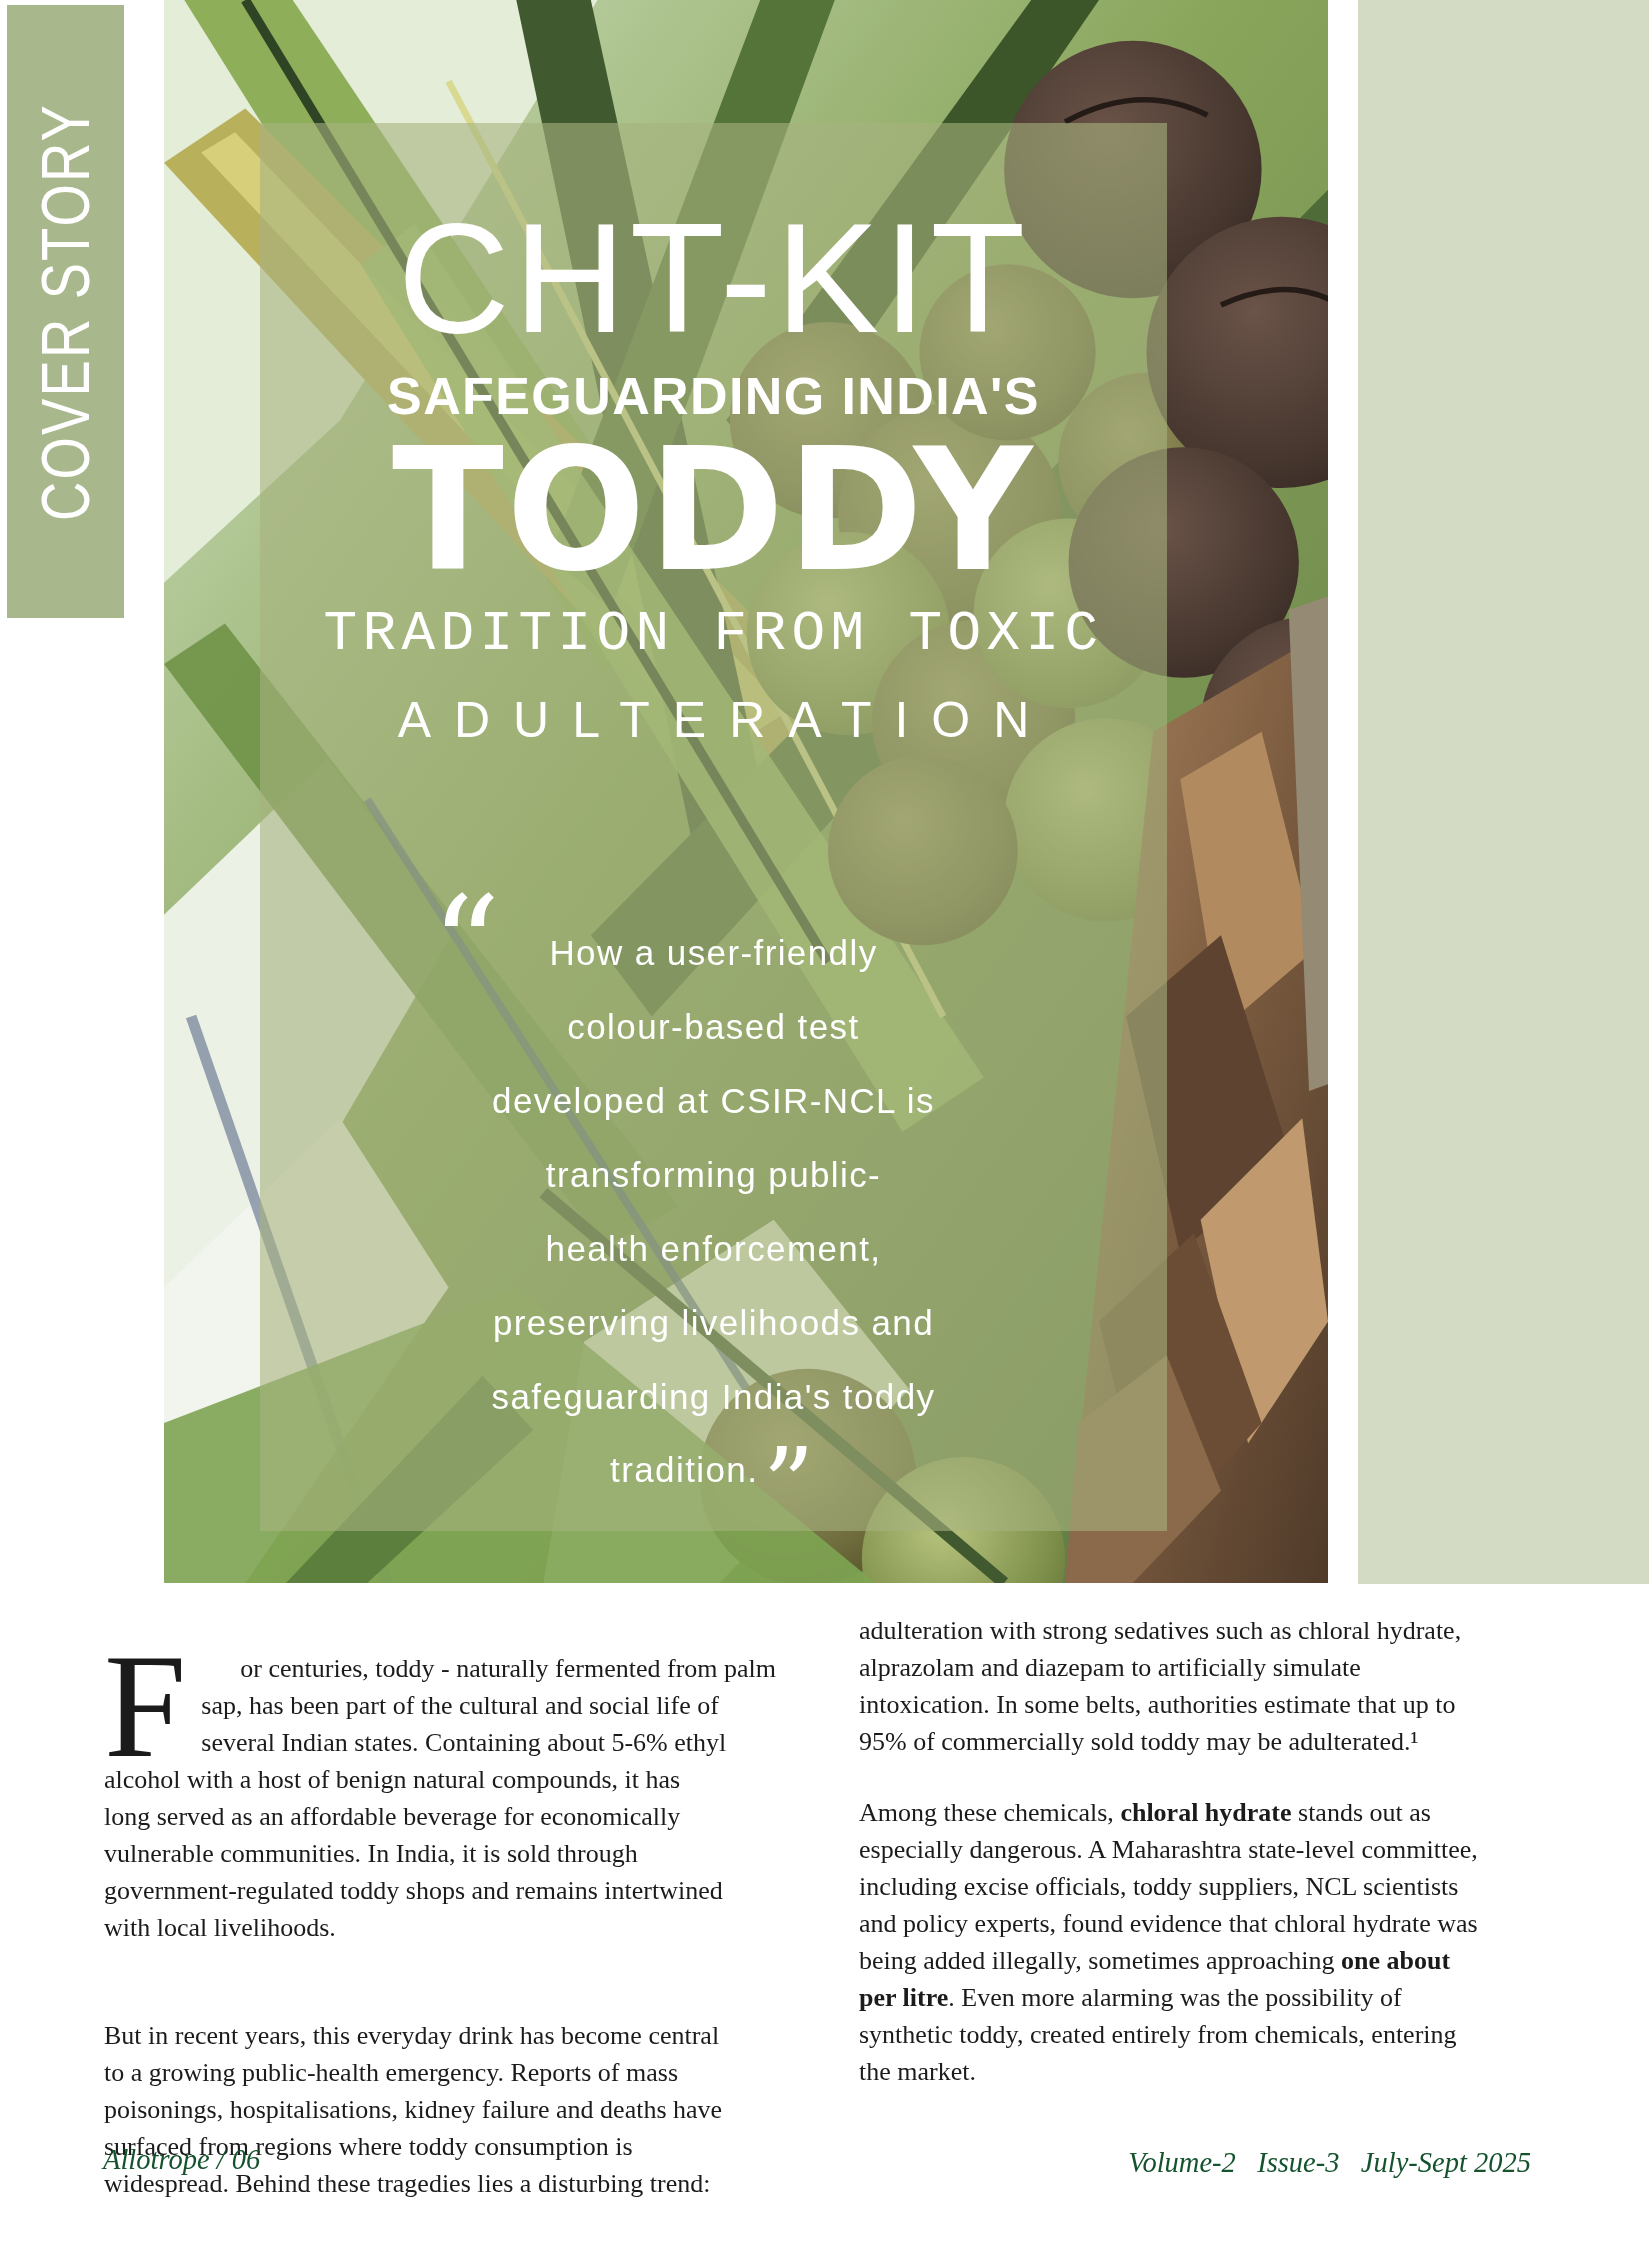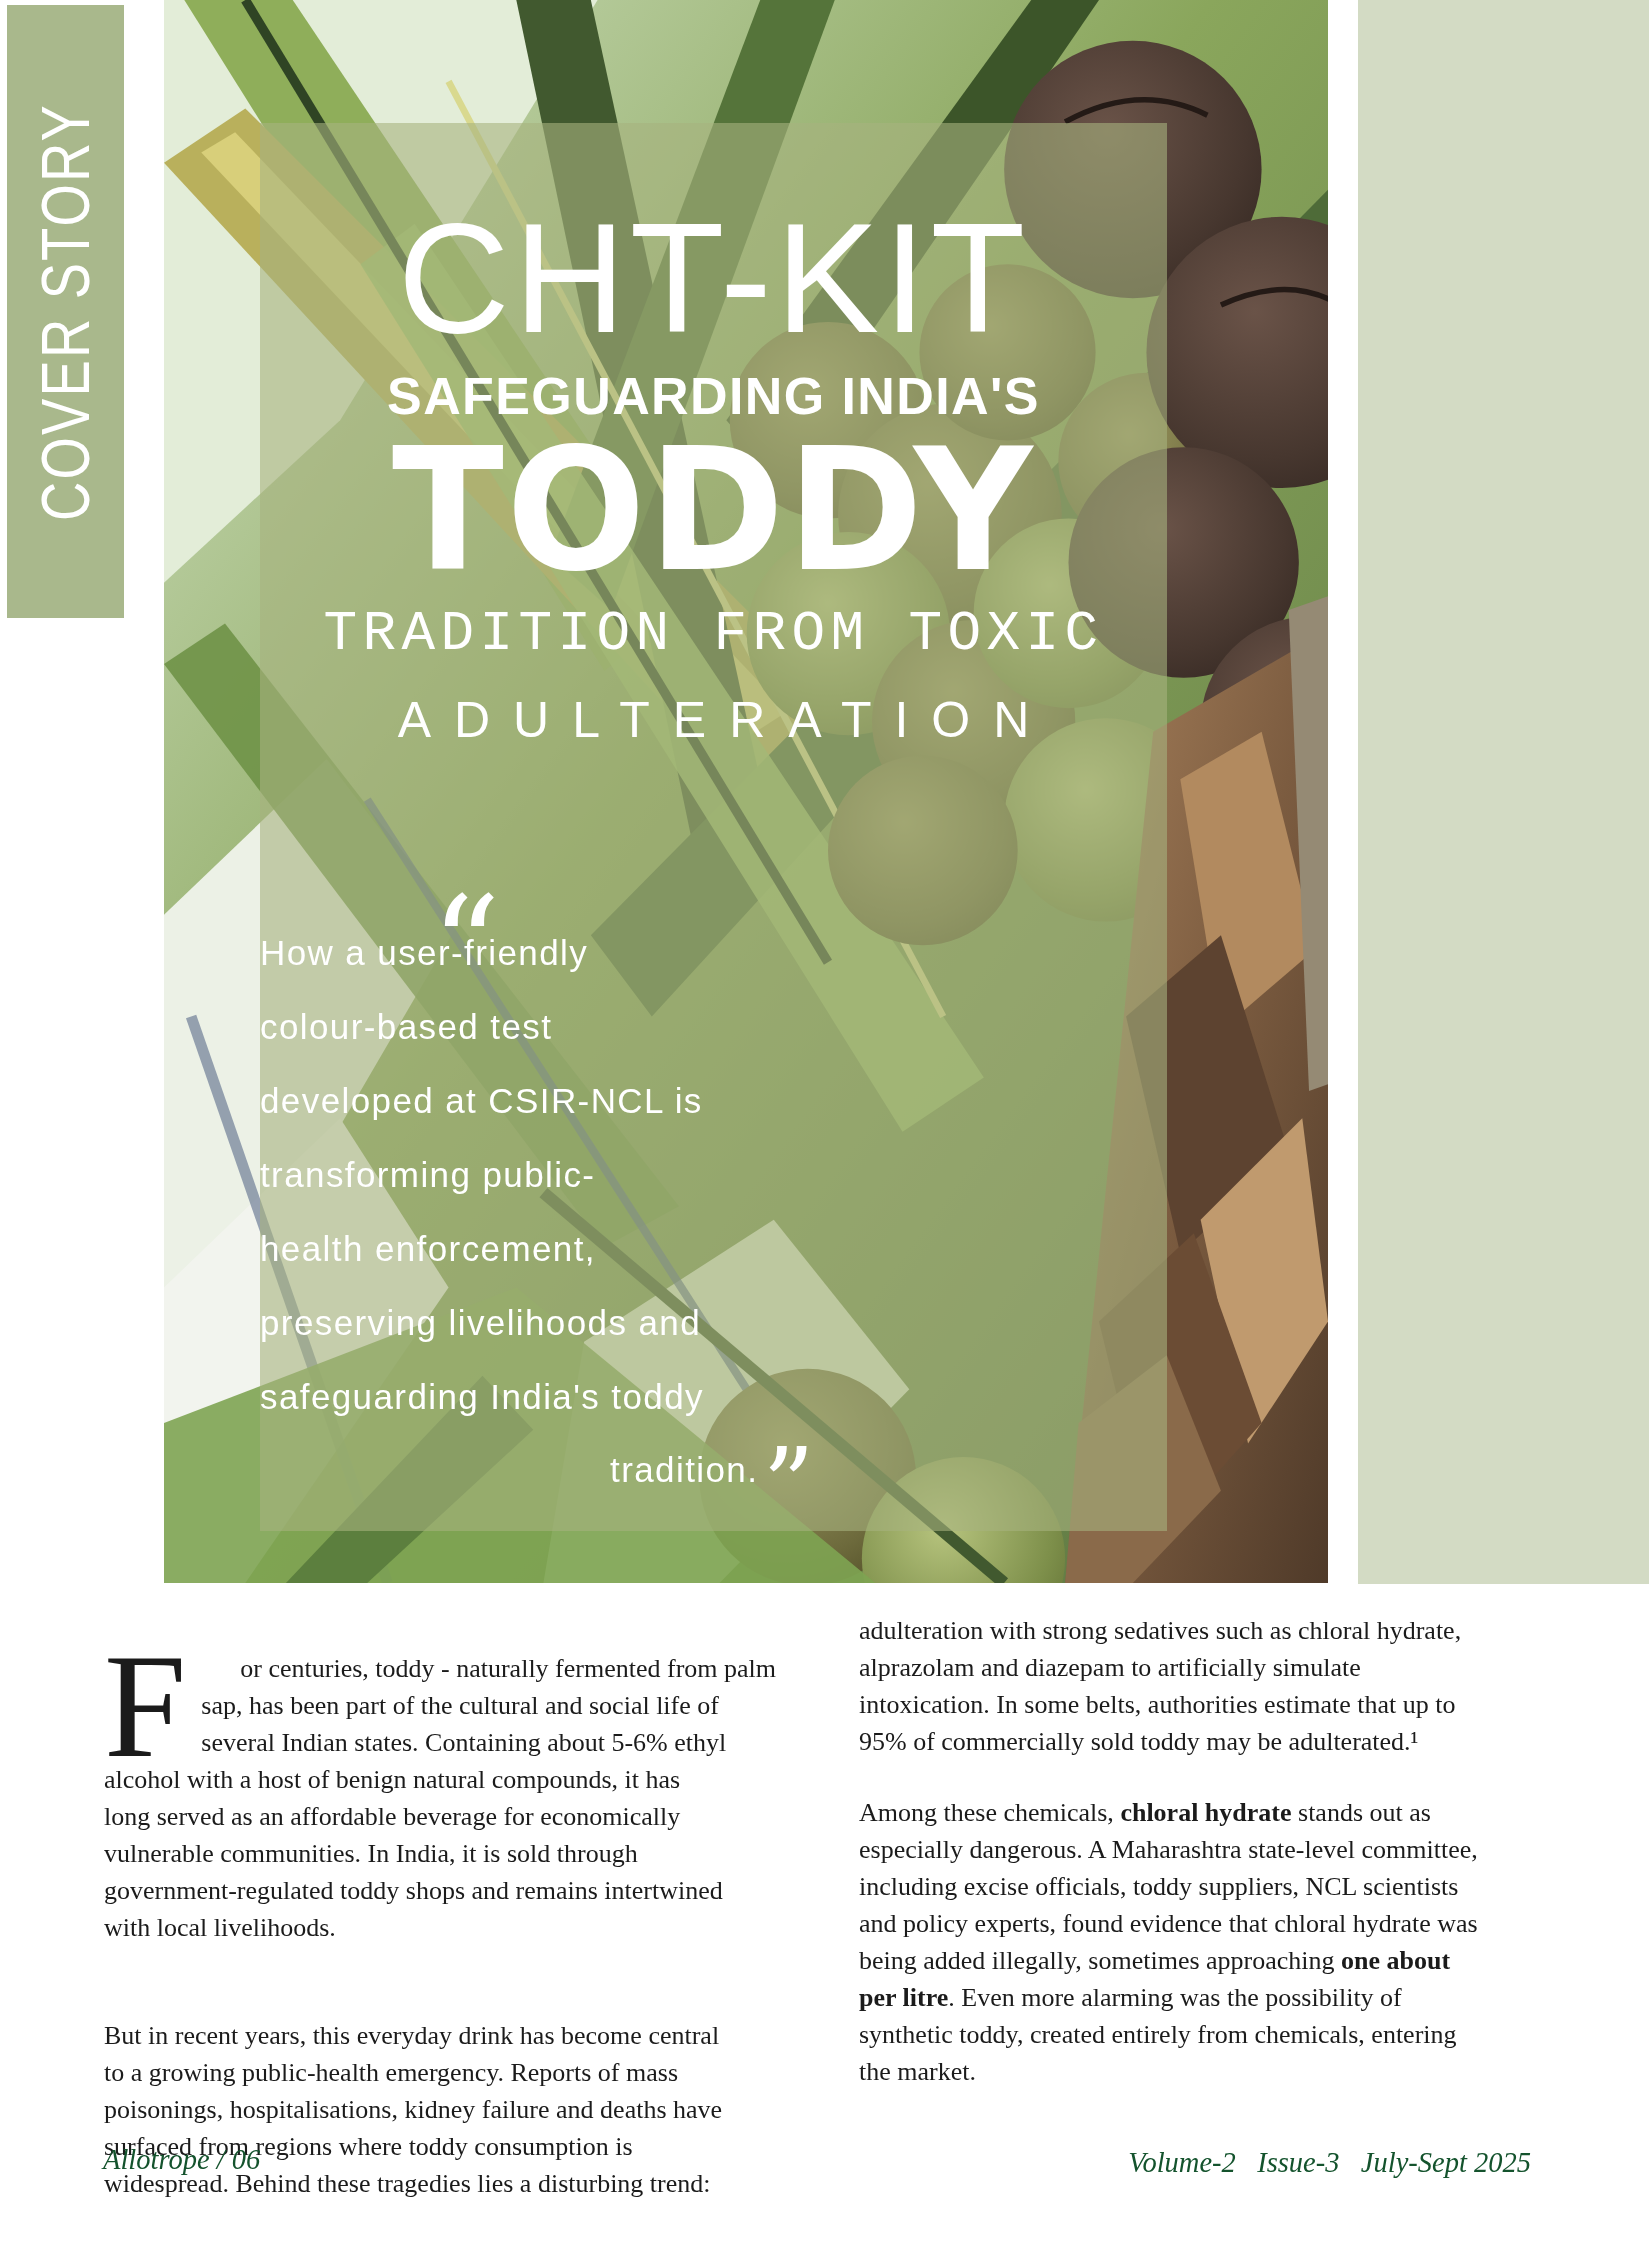--- a/index.html
+++ b/index.html
@@ -26,21 +26,21 @@
   .hero-line{position:absolute;left:260px;width:907px;text-align:center;color:#ffffff;
              transform:translateY(-50%);line-height:1;}
   .t-thin{top:278px;font-size:155px;font-weight:300;letter-spacing:4.1px;}
   .t-kicker{top:396px;font-size:52px;font-weight:700;letter-spacing:1.4px;}
   .t-black{top:510px;font-size:169px;font-weight:800;letter-spacing:2.7px;
            font-family:"DejaVu Sans","Liberation Sans",sans-serif;transform:translateY(-50%) scaleX(0.97);}
   .t-sub{top:634px;font-size:56px;font-weight:300;letter-spacing:5.4px;font-family:Liberation Mono, monospace;}
   .t-spaced{top:720px;font-size:50px;font-weight:300;letter-spacing:23px;text-indent:23px;}
 
   
-  .quote{position:absolute;left:260px;top:916px;width:907px;text-align:left;color:#ffffff;
+  .quote{position:absolute;left:260px;top:916px;width:907px;text-align:center;color:#ffffff;
          font-size:35px;font-weight:400;letter-spacing:1.4px;line-height:74px;white-space:pre-line;}
   .quote-last{position:absolute;left:260px;top:1433px;width:906px;text-align:center;color:#ffffff;
          font-size:35px;font-weight:400;letter-spacing:1.4px;line-height:74px;}
   .qmark{font-family:"DejaVu Serif","Liberation Serif",serif;color:#ffffff;line-height:0;}
   .qmark-open{position:absolute;left:431px;top:947px;font-size:136px;}
   .qmark-close{font-size:102px;vertical-align:-0.38em;padding-left:4.1px;}
 
   
   .col{position:absolute;color:#1b1b1b;font-family:"Liberation Serif",serif;
        font-size:26px;line-height:37px;}

